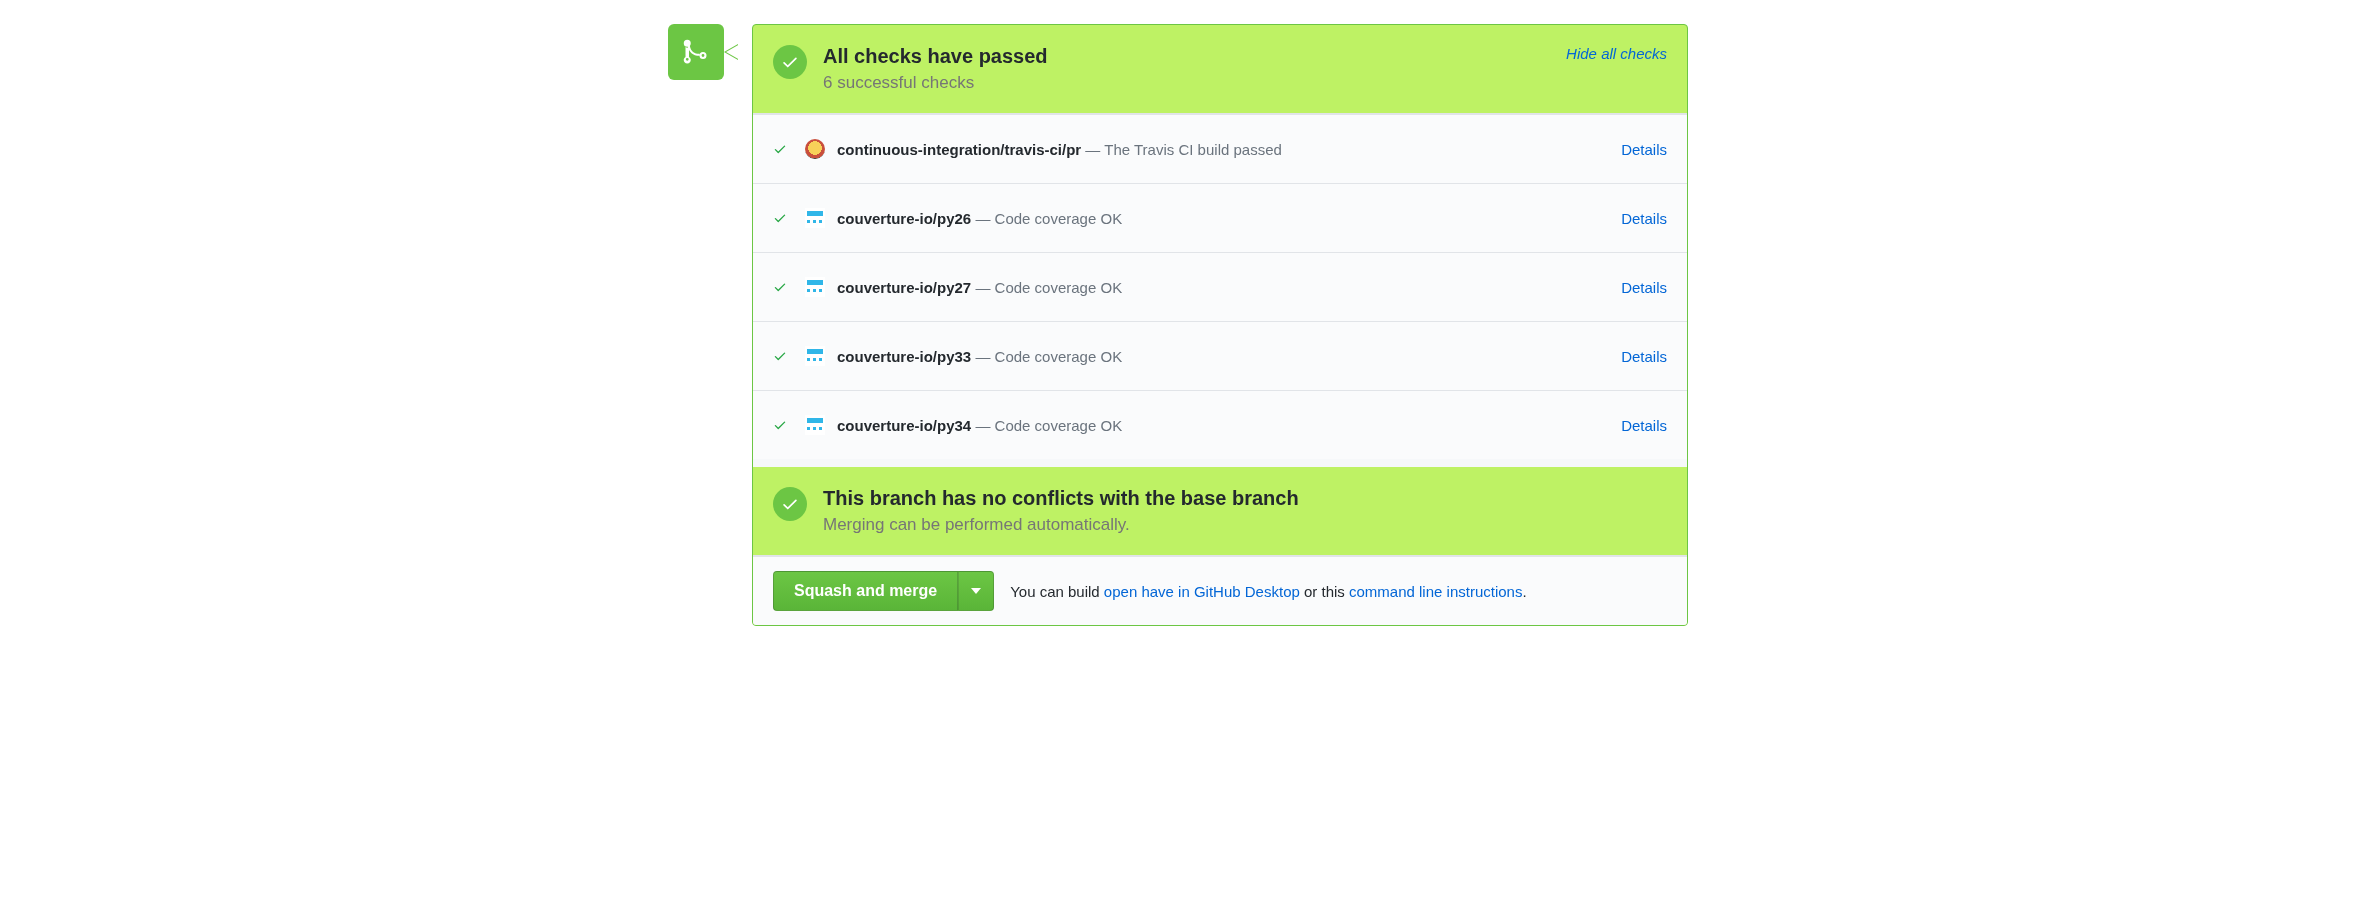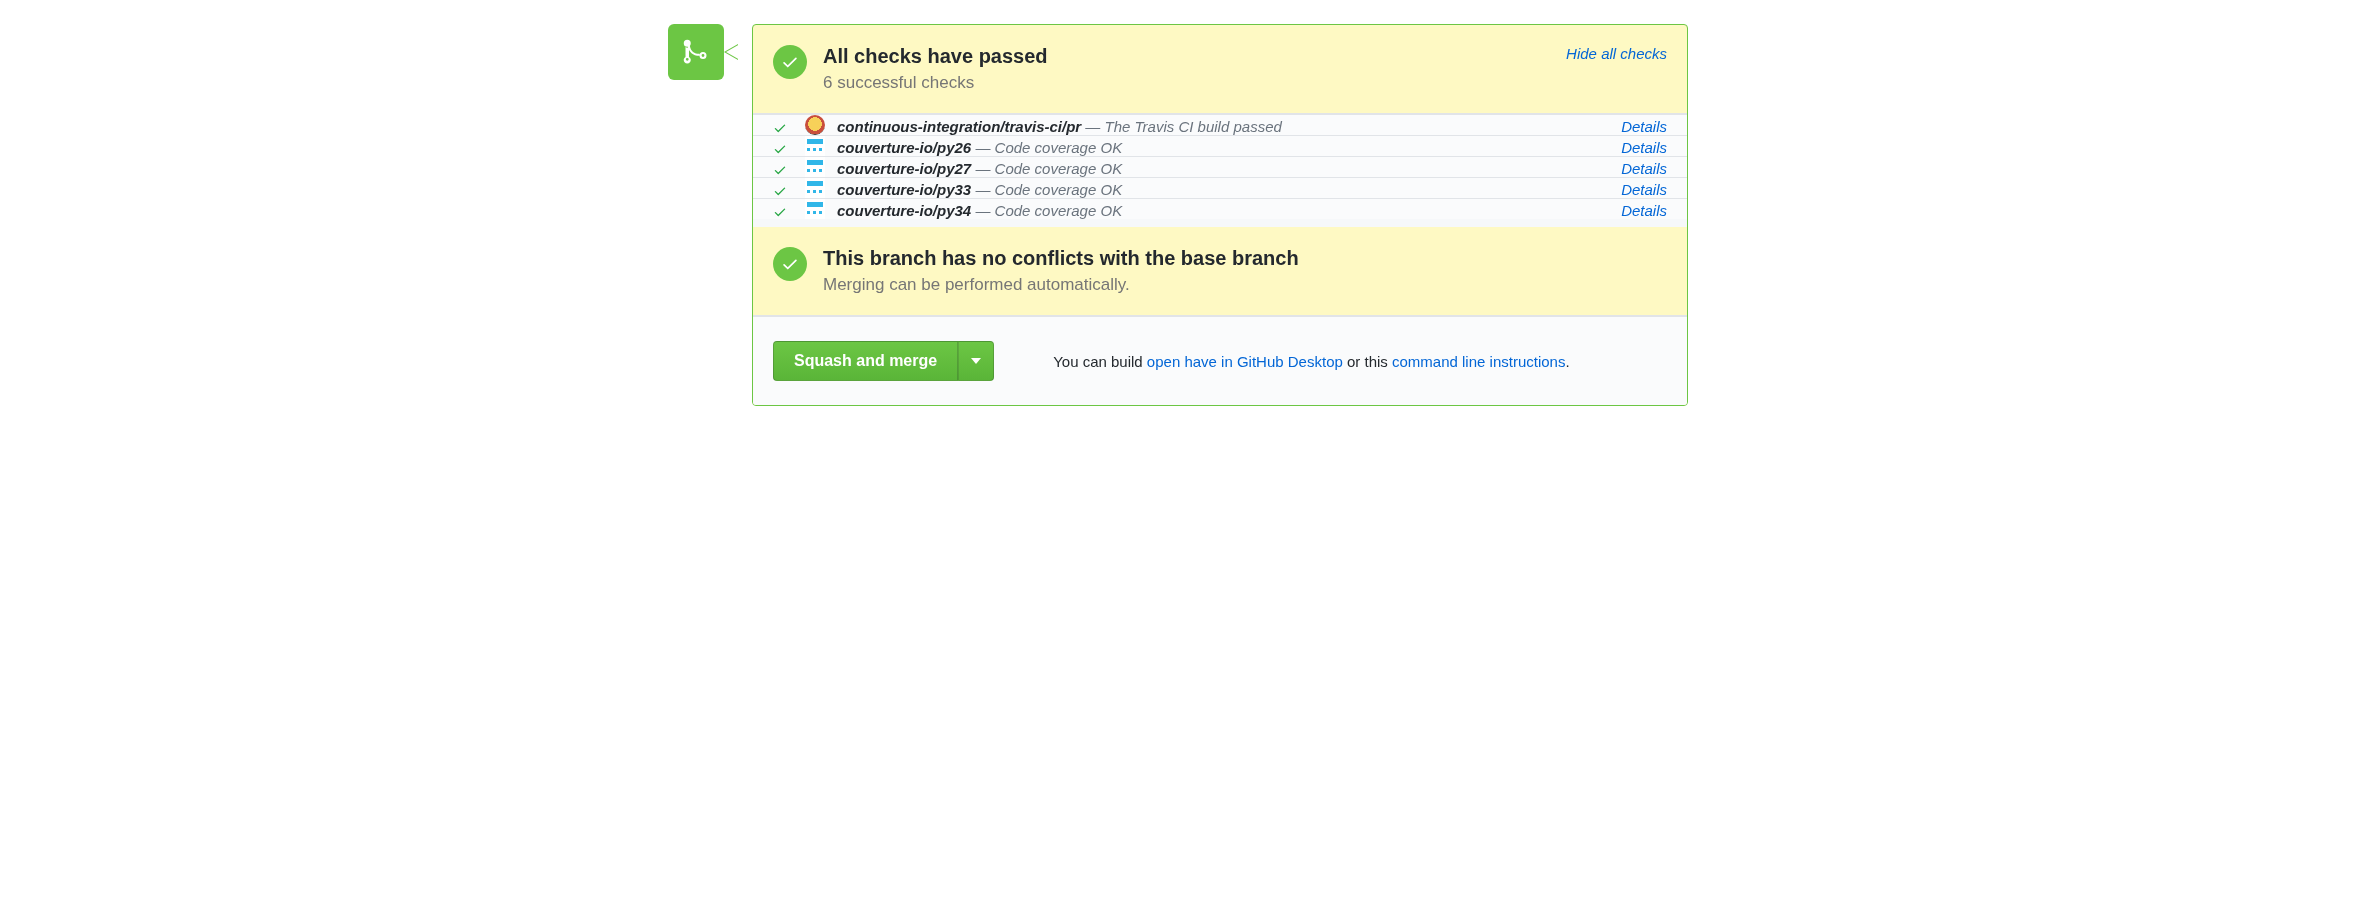--- a/index.html
+++ b/index.html
@@ -50,21 +50,21 @@
       border-bottom: 8px solid transparent;
       border-right: 14px solid #fff;
       z-index: 2;
     }
     .panel {
       flex: 1;
       margin-left: 28px;
       border: 1px solid #6cc644;
       border-radius: 4px;
       overflow: hidden;
-      background: #fef9c3;
+      background: #bef264;
     }
     .section {
       display: flex;
       align-items: flex-start;
       padding: 18px 20px 20px 20px;
       border-bottom: 1px solid #e1e4e8;
       position: relative;
     }
     .section:last-child { border-bottom: none; }
     .status-badge {
@@ -97,26 +97,25 @@
       right: 20px;
       top: 20px;
       color: #0366d6;
       font-size: 15px;
       cursor: pointer;
       font-style: italic;
     }
     .check-list { border-bottom: 8px solid #f6f8fa; }
     .check-row {
       display: flex;
-      align-items: flex-end;
-      padding: 0 20px;
+      align-items: center;
+      padding: 24px 20px;
       border-top: 1px solid #e1e4e8;
       background: #fafbfc;
       font-size: 15px;
-      font-style: italic;
     }
     .check-row:first-child { border-top: 1px solid #e1e4e8; }
     .check-icon {
       color: #6cc644;
       margin-right: 16px;
       display: flex;
       align-items: center;
       width: 16px;
     }
     .check-icon svg { fill: #28a745; }
@@ -133,24 +132,23 @@
     .check-name { font-weight: 600; color: #24292e; }
     .check-desc { color: #6a737d; }
     .check-details {
       margin-left: auto;
       color: #0366d6;
       cursor: pointer;
     }
     .merge-bar {
       display: flex;
       align-items: center;
-      padding: 24px 20px;
+      padding: 14px 20px;
       background: #fafbfc;
       border-top: 1px solid #e1e4e8;
-      gap: 43px;
     }
     .btn-group { display: flex; margin-right: 16px; }
     .btn-merge {
       background: linear-gradient(#6cc644, #5ab538);
       color: #fff;
       border: 1px solid rgba(27,31,35,0.2);
       border-radius: 4px 0 0 4px;
       padding: 10px 20px;
       font-size: 16px;
       font-weight: 600;

